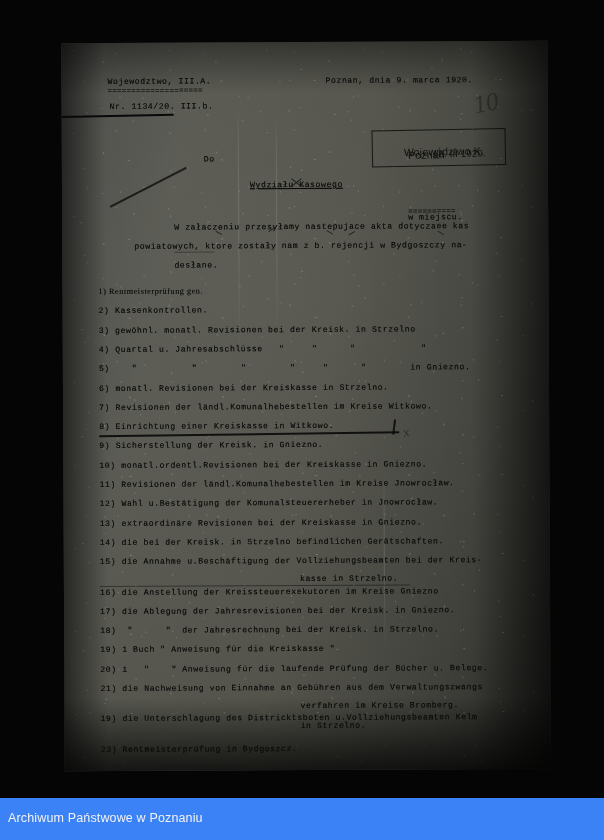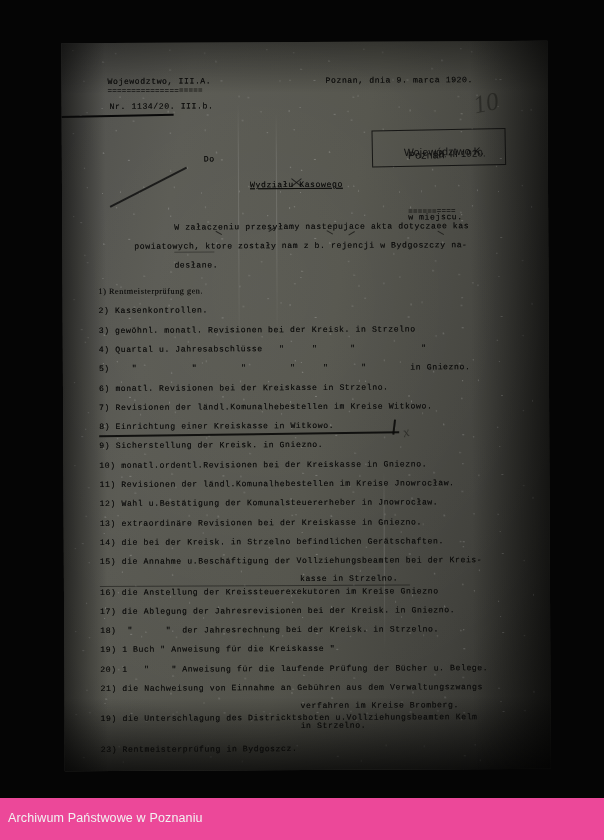--- a/index.html
+++ b/index.html
@@ -239,21 +239,21 @@
     z-index: 2;
     pointer-events: none;
   }
 
   
   #caption-bar {
     position: absolute;
     left: 0; bottom: 0;
     width: 604px;
     height: 42px;
-    background: #ec4899;
+    background: #3b82f6;
     z-index: 10;
   }
   #caption-text {
     position: absolute;
     left: 8px; top: 13px;
     font-family: "Liberation Sans", sans-serif;
     font-size: 12.5px;
     color: #f2f2f2;
     letter-spacing: 0.15px;
     white-space: pre;

